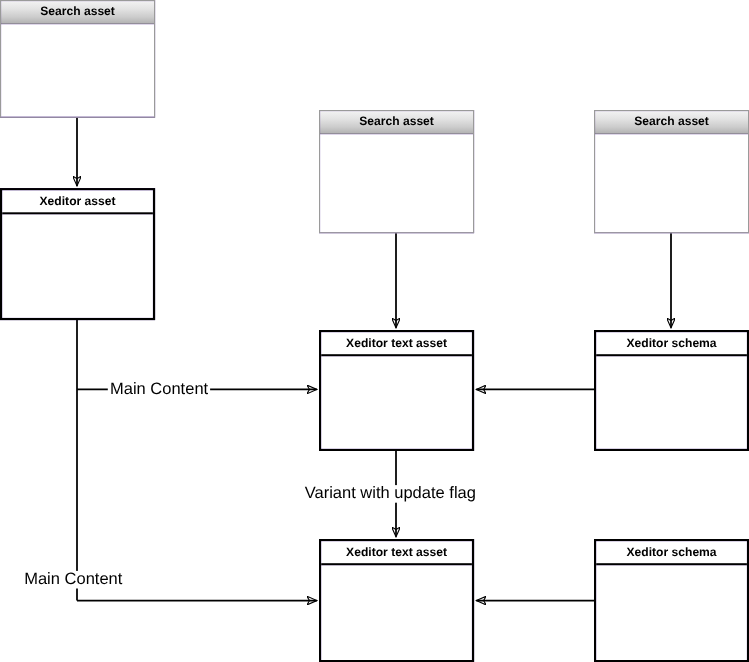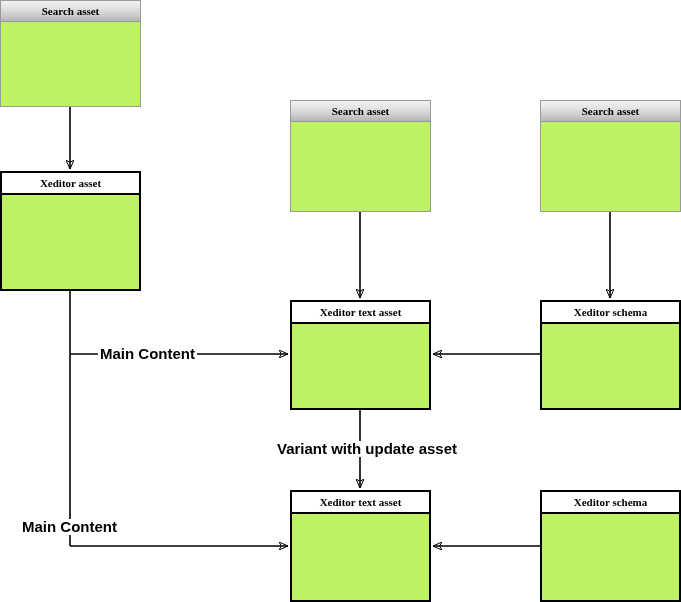--- a/index.html
+++ b/index.html
@@ -19,24 +19,23 @@
     position: absolute;
     left: 0;
     top: 0;
     width: 681px;
     height: 602px;
   }
   
   .node {
     position: absolute;
     box-sizing: border-box;
-    background: #bef264;
+    background: #4c1d95;
     display: flex;
-    flex-direction: row;
-    font-family: Liberation Serif, serif;
+    flex-direction: column;
   }
   .node .hdr {
     box-sizing: border-box;
     width: 100%;
     text-align: center;
     font-weight: bold;
     color: #000000;
     white-space: nowrap;
     overflow: hidden;
   }
@@ -71,21 +70,20 @@
 
   
   .edge-label {
     position: absolute;
     font-size: 15px;
     color: #000000;
     white-space: nowrap;
     background: #ffffff;
     padding: 0 2px;
     line-height: 16px;
-    font-weight: bold;
   }
 
   svg.links {
     position: absolute;
     left: 0;
     top: 0;
     width: 681px;
     height: 602px;
     pointer-events: none;
   }
@@ -162,15 +160,15 @@
 
   <div class="node plain" style="left:540px; top:490px; width:141px; height:112px;">
     <div class="hdr">Xeditor schema</div>
     <div class="body"></div>
   </div>
 
   <div class="edge-label" style="left:98px; top:346px;">Main Content</div>
 
   <div class="edge-label" style="left:20px; top:519px;">Main Content</div>
 
-  <div class="edge-label" style="left:275px; top:441px;">Variant with update asset</div>
+  <div class="edge-label" style="left:275px; top:441px;">Variant with update flag</div>
 
 </div>
 
 </body></html>

